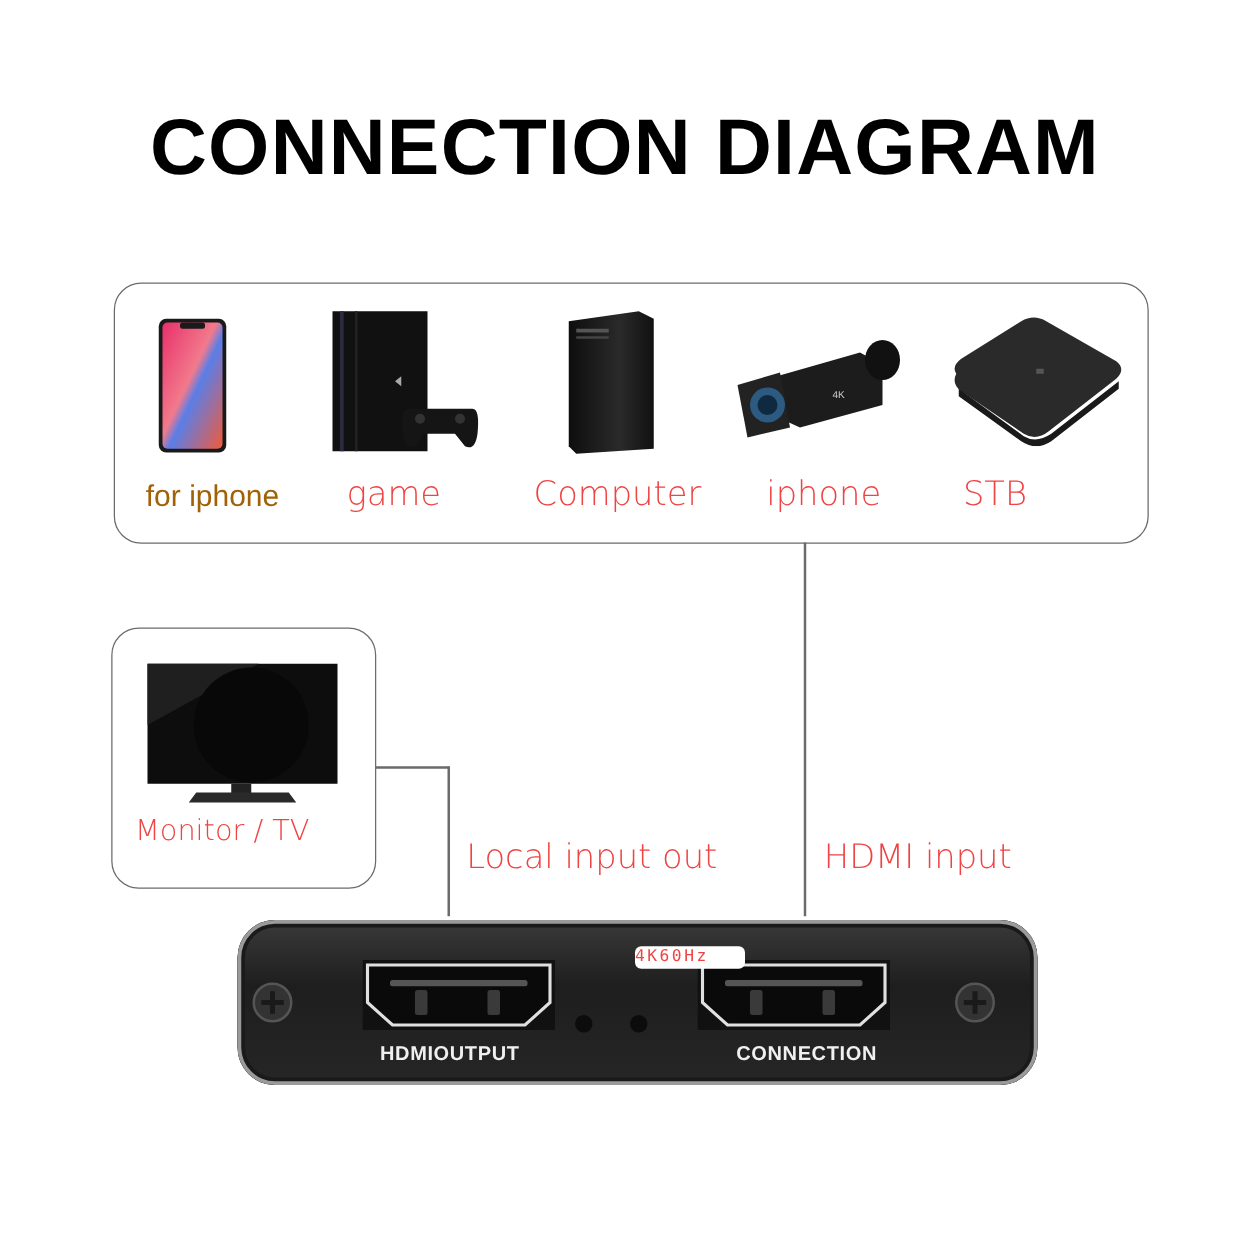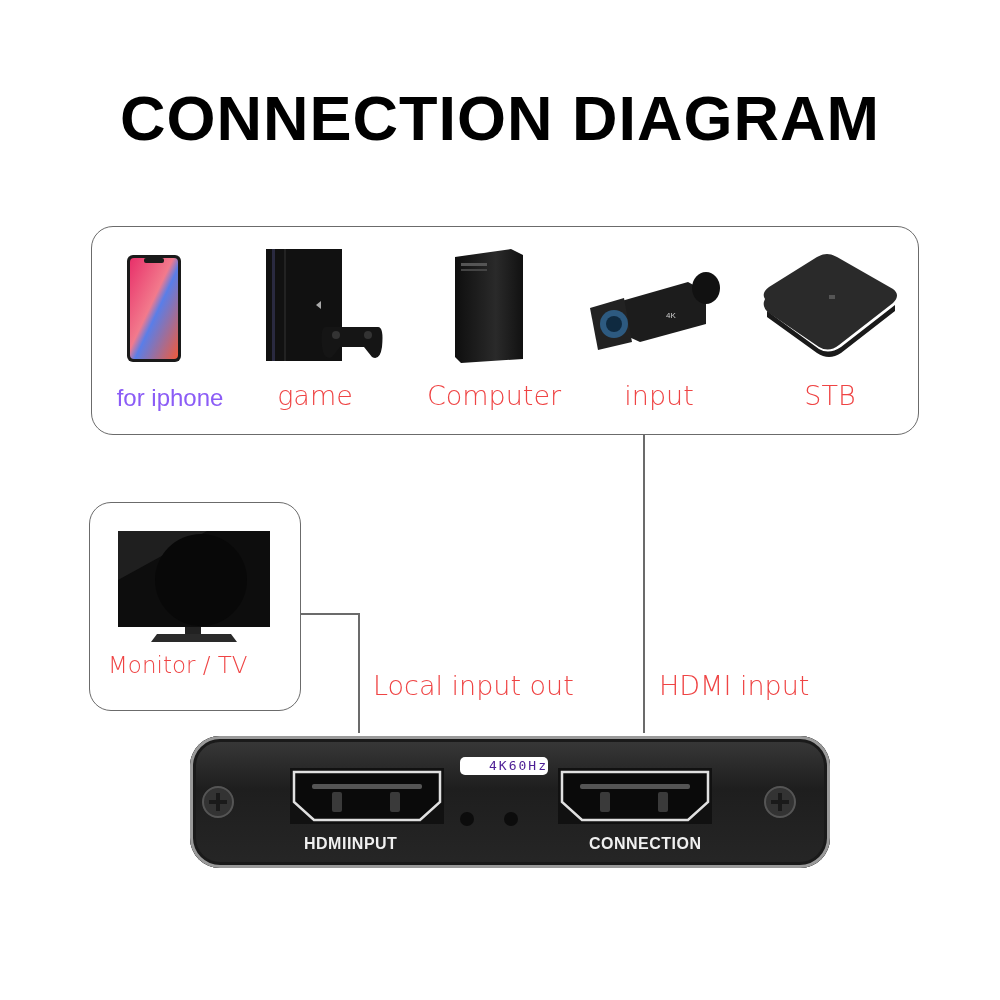--- a/index.html
+++ b/index.html
@@ -4,25 +4,25 @@
 <style>
   html, body { margin:0; padding:0; }
   body { width:1000px; height:1000px; background:#ffffff; position:relative; overflow:hidden; font-family:"DejaVu Sans", sans-serif; }
   .abs { position:absolute; }
   .title { left:0; top:82px; width:1000px; text-align:center; font-family:"Liberation Sans", sans-serif; font-weight:bold; font-size:63px; letter-spacing:1px; color:#000; }
   .panel { border:1.5px solid #6b6b6b; border-radius:22px; background:#fff; box-sizing:border-box; }
   .src-panel { left:91px; top:226px; width:828px; height:209px; }
   .mon-panel { left:89px; top:502px; width:212px; height:209px; }
   .label { font-family:"DejaVu Sans", sans-serif; font-weight:300; color:#ef4444; white-space:nowrap; }
   .dev-label { top:380px; font-size:27px; transform:translateX(-50%); }
-  .dev-label.bold { font-family:"Liberation Sans", sans-serif; font-weight:normal; color:#8b5cf6; font-size:24px; top:384px; }
+  .dev-label.bold { font-family:"Liberation Sans", sans-serif; font-weight:normal; color:#a16207; font-size:24px; top:384px; }
   .line { background:#6b6b6b; }
   .device-body { background:linear-gradient(180deg,#3a3a3a,#1e1e1e 40%,#262626); border-radius:30px; box-shadow: inset 0 0 0 3px #9a9a9a, inset 0 0 0 6px #1a1a1a; }
   .port-lbl { font-family:"Liberation Sans", sans-serif; font-weight:bold; color:#f0f0f0; font-size:16px; letter-spacing:0.5px; }
-  .badge { background:#fff; border-radius:5px; font-family:"DejaVu Sans Mono", monospace; color:#4c1d95; font-size:13px; letter-spacing:2px; text-align:right; line-height:18px; }
+  .badge { background:#fff; border-radius:5px; font-family:"DejaVu Sans Mono", monospace; color:#ef4444; font-size:13px; letter-spacing:2px; text-align:left; line-height:18px;margin-left:48px; }
 </style>
 </head>
 <body>
 
 <div class="abs title">CONNECTION DIAGRAM</div>
 
 <div class="abs panel src-panel"></div>
 
 <svg class="abs" style="left:126px;top:254px" width="56" height="110">
   <defs>
@@ -65,28 +65,28 @@
 <div class="abs label dev-label" style="left:494px">Computer</div>
 
 <svg class="abs" style="left:588px;top:262px" width="136" height="96">
   <path d="M30 40 L100 20 L118 30 L118 62 L52 80 L30 70 Z" fill="#1c1c1c"></path>
   <ellipse cx="118" cy="26" rx="14" ry="16" fill="#111"></ellipse>
   <path d="M2 46 L36 36 L44 80 L10 88 Z" fill="#222"></path>
   <circle cx="26" cy="62" r="14" fill="#2d5a80"></circle>
   <circle cx="26" cy="62" r="8" fill="#0f2a40"></circle>
   <text x="78" y="56" fill="#ccc" font-size="8" font-family="Liberation Sans, sans-serif">4K</text>
 </svg>
-<div class="abs label dev-label" style="left:659px">input</div>
+<div class="abs label dev-label" style="left:659px">iphone</div>
 
 <svg class="abs" style="left:757px;top:253px" width="146" height="104">
   <path d="M8 46 Q4 40 12 34 L60 4 Q70 -2 80 4 L136 36 Q144 42 136 50 L82 92 Q72 100 62 94 L12 60 Q4 54 8 46 Z" fill="#2a2a2a"></path>
   <path d="M10 58 L62 96 Q72 102 84 94 L138 52 L138 58 L84 100 Q72 108 60 100 L10 64 Z" fill="#1a1a1a"></path>
   <rect x="72" y="42" width="6" height="4" fill="#555"></rect>
 </svg>
-<div class="abs label dev-label" style="left:830px">STB</div>
+<div class="abs label dev-label" style="left:796px">STB</div>
 
 <div class="abs panel mon-panel"></div>
 <svg class="abs" style="left:117px;top:530px" width="154" height="116">
   <rect x="1" y="1" width="152" height="96" fill="#0d0d0d"></rect>
   <path d="M1 1 L90 1 L1 50 Z" fill="#1f1f1f"></path>
   <circle cx="84" cy="50" r="46" fill="#080808"></circle>
   <rect x="68" y="97" width="16" height="8" fill="#222"></rect>
   <path d="M34 112 L40 104 L114 104 L120 112 Z" fill="#2a2a2a"></path>
 </svg>
 <div class="abs label" style="left:108px;top:652px;font-size:23px">Monitor / TV</div>
@@ -125,14 +125,14 @@
   <rect x="22" y="16" width="110" height="5" rx="2" fill="#555"></rect>
   <rect x="42" y="24" width="10" height="20" rx="2" fill="#3a3a3a"></rect>
   <rect x="100" y="24" width="10" height="20" rx="2" fill="#3a3a3a"></rect>
 </svg>
 
 <div class="abs badge" style="left:460px;top:757px;width:88px;height:18px">4K60Hz</div>
 
 <div class="abs" style="left:460px;top:812px;width:14px;height:14px;border-radius:50%;background:#0c0c0c"></div>
 <div class="abs" style="left:504px;top:812px;width:14px;height:14px;border-radius:50%;background:#0c0c0c"></div>
 
-<div class="abs port-lbl" style="left:304px;top:835px">HDMIINPUT</div>
+<div class="abs port-lbl" style="left:304px;top:835px">HDMIOUTPUT</div>
 <div class="abs port-lbl" style="left:589px;top:835px">CONNECTION</div>
 
 </body></html>

